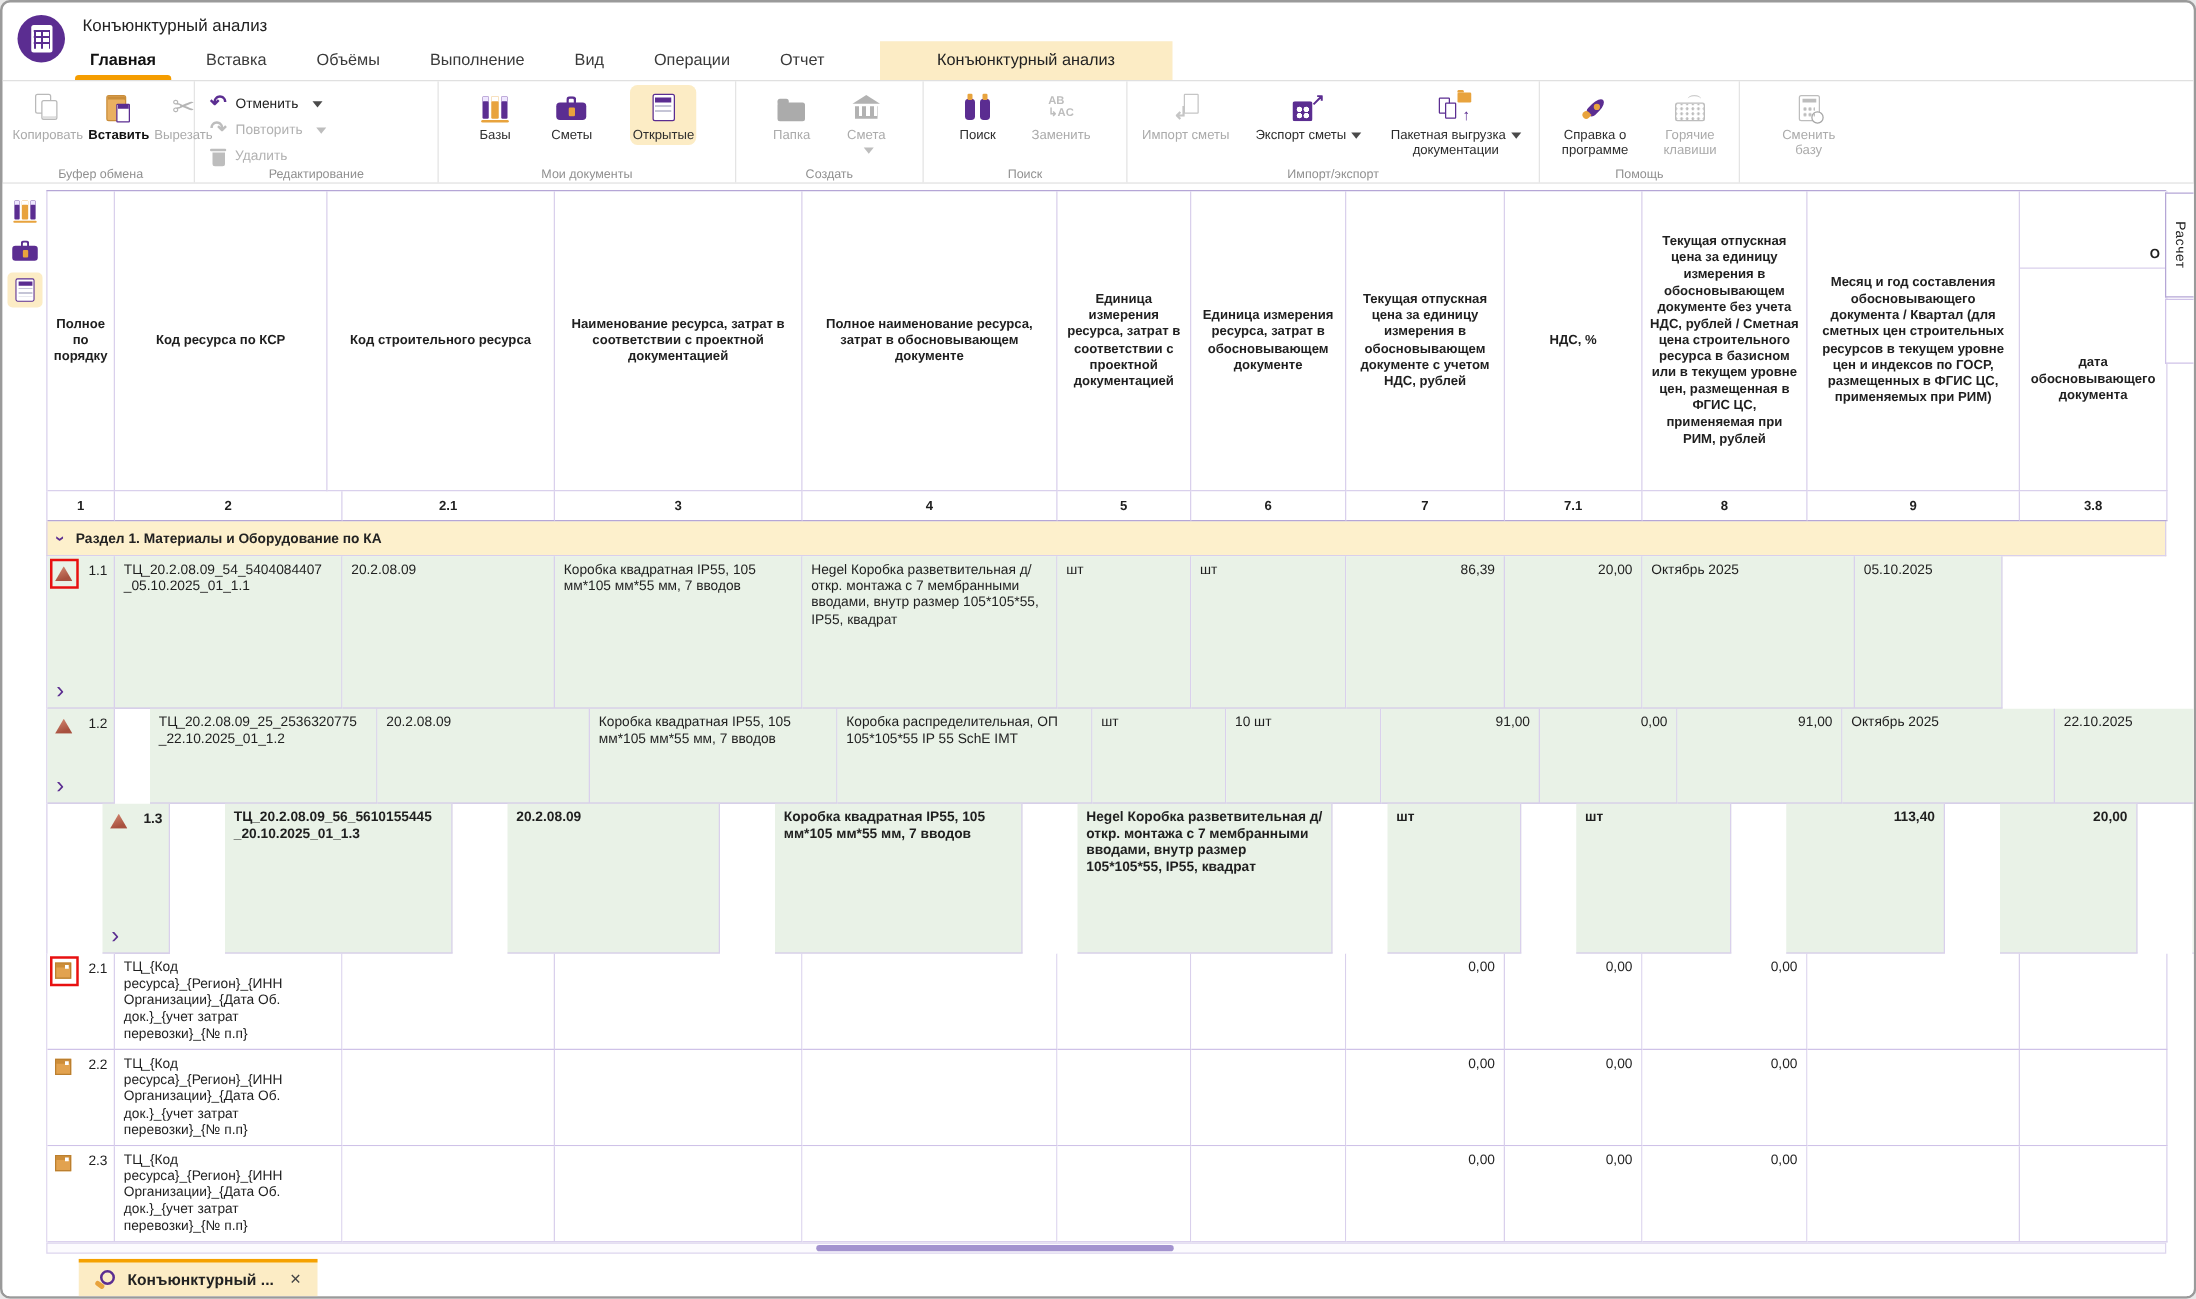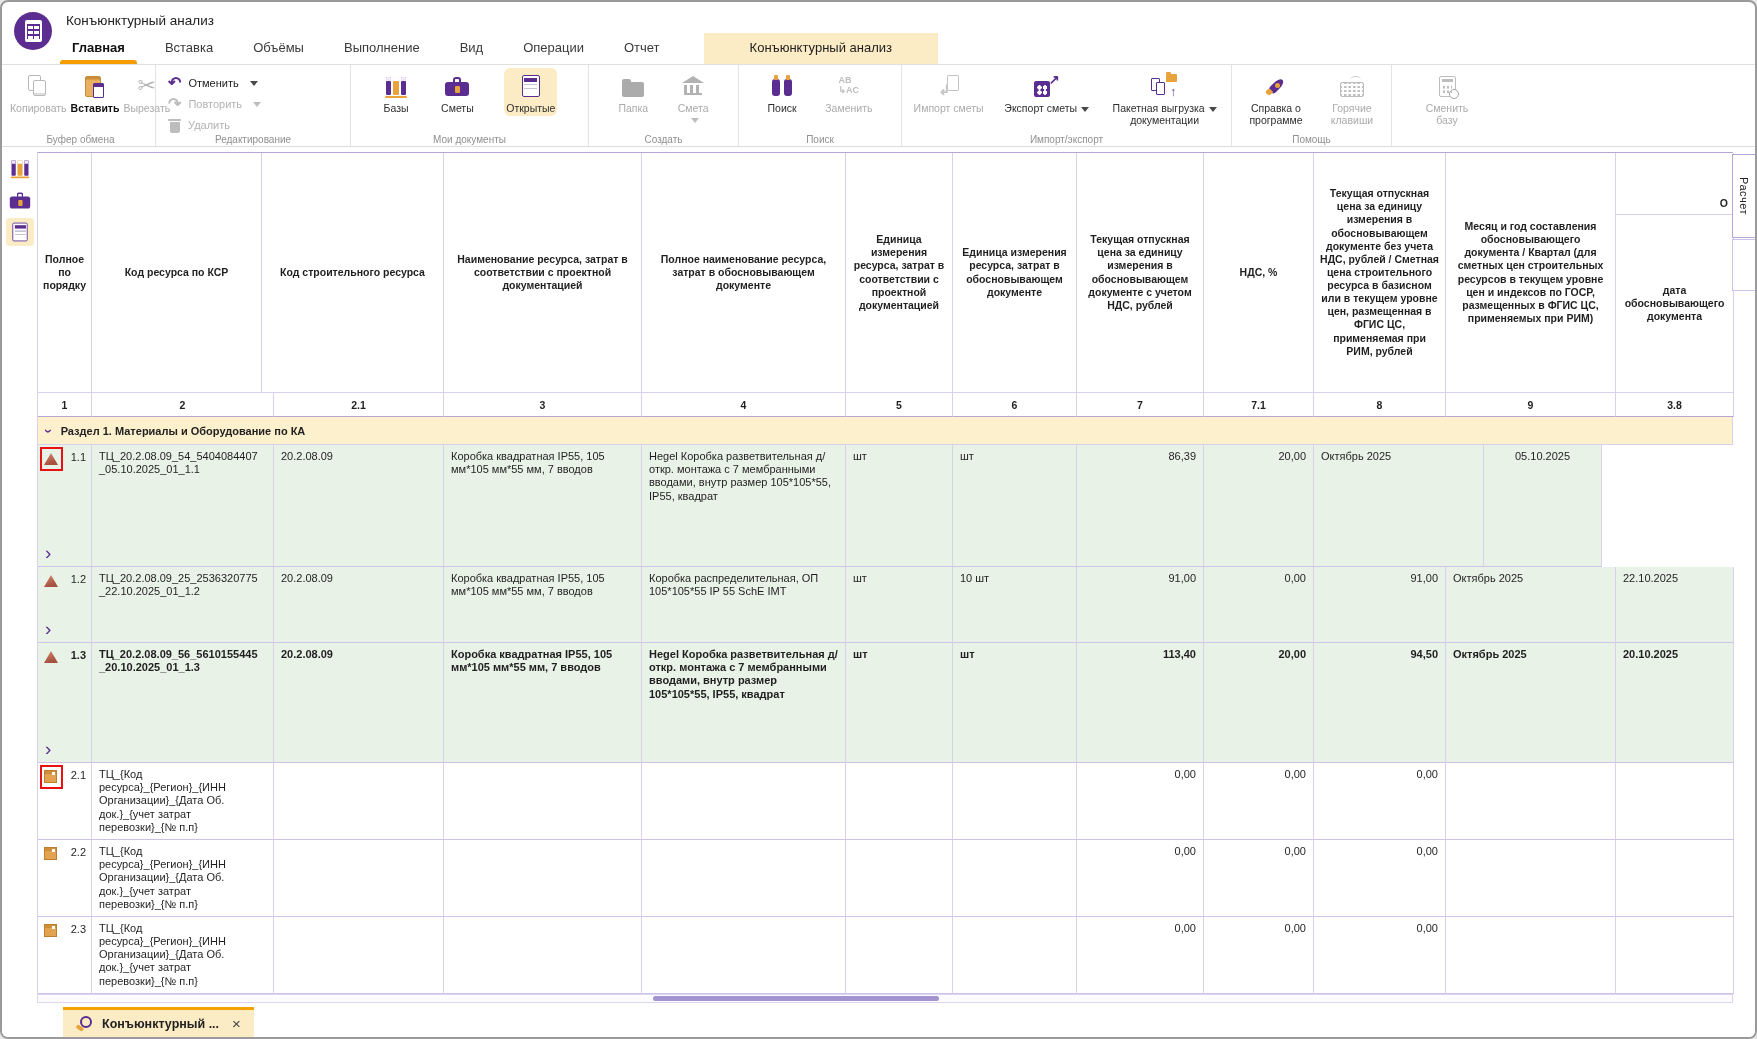--- a/index.html
+++ b/index.html
@@ -123,21 +123,21 @@
          display:flex;align-items:center;justify-content:center;font-size:10.5px;font-weight:bold;flex:none;}
   .secrow{display:flex;align-items:center;background:#fdf0cc;height:28px;box-sizing:border-box;
           border-left:1px solid #d9d0ec;border-right:1px solid #d9d0ec;border-bottom:1px solid #d9d0ec;
           font-size:11px;font-weight:bold;color:#222;padding-left:9px;gap:9px;width:1696px;}
   .chev-down{display:inline-block;transform:rotate(90deg);color:#5b2d91;font-size:14px;font-weight:bold;line-height:10px;}
 
   .trow{display:flex;border-left:1px solid #d9d0ec;}
   .tcell{border-right:1px solid #d9d0ec;border-bottom:1px solid #cfc2e8;box-sizing:border-box;
          padding:5px 7px;line-height:1.2;flex:none;overflow:hidden;overflow-wrap:anywhere;background:#fff;}
   .green .tcell{background:#e9f2e7;}
-  .bold .tcell{font-weight:bold;}
+  .bold .tcell{font-weight:bold;margin-left:44px;}
   .al{text-align:left;} .ar{text-align:right;}
   .num-cell{position:relative;padding:5px 4px;}
   .row-num{position:absolute;top:6px;right:5px;}
   .iconwrap{position:absolute;top:7px;left:6px;width:15px;height:14px;}
   .redbox{position:absolute;inset:-5px -4px -5px -4px;border:2px solid #e81010;}
   .expand{position:absolute;left:7px;bottom:7px;color:#5b2d91;font-size:19px;line-height:12px;font-weight:400;}
   .ic-warn{position:absolute;left:0;top:1px;width:14px;height:12px;
      background:linear-gradient(160deg,#d78d76 0%,#a8513f 75%);clip-path:polygon(50% 0,100% 100%,0 100%);}
   .ic-pack{position:absolute;left:0;top:0;width:13px;height:13px;background:#e2a24f;border:1px solid #bb7f2f;
      box-sizing:border-box;box-shadow:inset 0 3px 0 #cd8d39;}
@@ -469,31 +469,31 @@
             </div>
             <div class="tcell al" style="width: 182px;"><span>ТЦ_20.2.08.09_54_5404084407 _05.10.2025_01_1.1</span></div>
             <div class="tcell al" style="width: 170px;"><span>20.2.08.09</span></div>
             <div class="tcell al" style="width: 198px;"><span>Коробка квадратная IP55, 105 мм*105 мм*55 мм, 7 вводов</span></div>
             <div class="tcell al" style="width: 204px;"><span>Hegel Коробка разветвительная д/откр. монтажа с 7 мембранными вводами, внутр размер 105*105*55, IP55, квадрат</span></div>
             <div class="tcell al" style="width: 107px;"><span>шт</span></div>
             <div class="tcell al" style="width: 124px;"><span>шт</span></div>
             <div class="tcell ar" style="width: 127px;"><span>86,39</span></div>
             <div class="tcell ar" style="width: 110px;"><span>20,00</span></div>
             <div class="tcell al" style="width: 170px;"><span>Октябрь 2025</span></div>
-            <div class="tcell al" style="width: 118px; text-align: center;"><span>05.10.2025</span></div>
+            <div class="tcell al" style="width: 118px;"><span>05.10.2025</span></div>
           </div>
           <div class="trow green">
             <div class="tcell num-cell" style="width: 54px; min-height: 76px;">
               <span class="iconwrap">
                 <span class="ic-warn"></span>
               </span>
               <span class="row-num">1.2</span>
               <span class="expand">›</span>
             </div>
-            <div class="tcell al" style="width: 182px;"><span>ТЦ_20.2.08.09_25_2536320775 _22.10.2025_01_1.2</span></div>
+            <div class="tcell al" style="width: 182px; margin-left: 28px;"><span>ТЦ_20.2.08.09_25_2536320775 _22.10.2025_01_1.2</span></div>
             <div class="tcell al" style="width: 170px;"><span>20.2.08.09</span></div>
             <div class="tcell al" style="width: 198px;"><span>Коробка квадратная IP55, 105 мм*105 мм*55 мм, 7 вводов</span></div>
             <div class="tcell al" style="width: 204px;"><span>Коробка распределительная, ОП 105*105*55 IP 55 SchE IMT</span></div>
             <div class="tcell al" style="width: 107px;"><span>шт</span></div>
             <div class="tcell al" style="width: 124px;"><span>10 шт</span></div>
             <div class="tcell ar" style="width: 127px;"><span>91,00</span></div>
             <div class="tcell ar" style="width: 110px;"><span>0,00</span></div>
             <div class="tcell ar" style="width: 132px;"><span>91,00</span></div>
             <div class="tcell al" style="width: 170px;"><span>Октябрь 2025</span></div>
             <div class="tcell al" style="width: 118px;"><span>22.10.2025</span></div>

